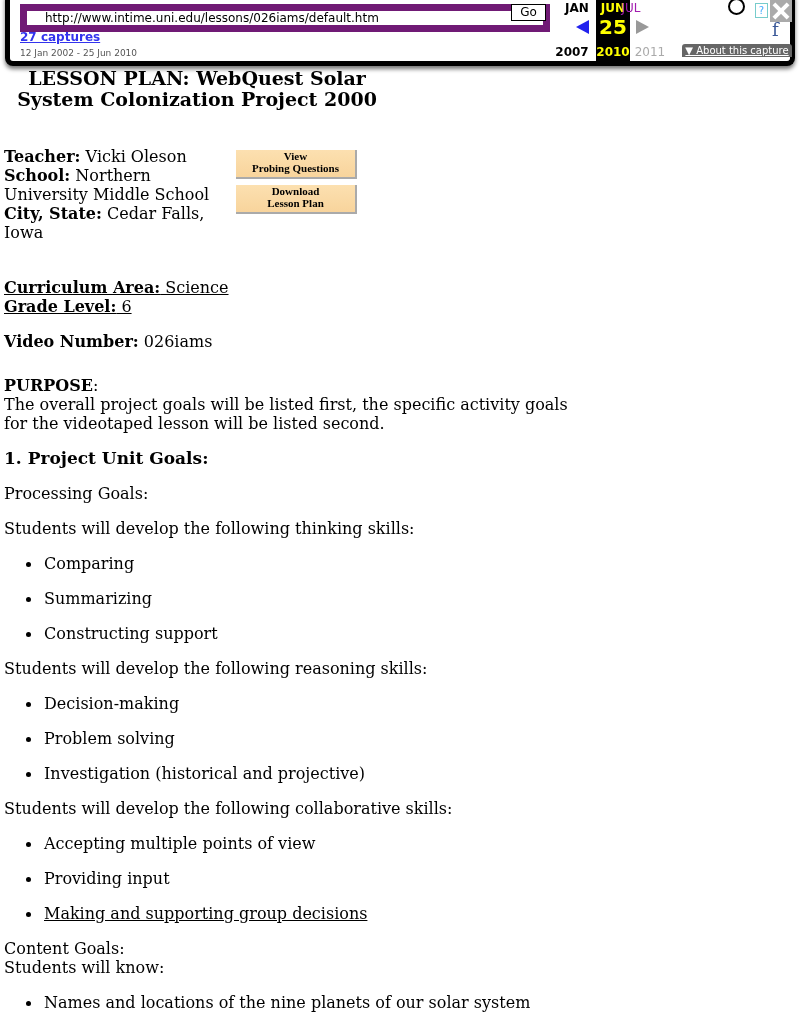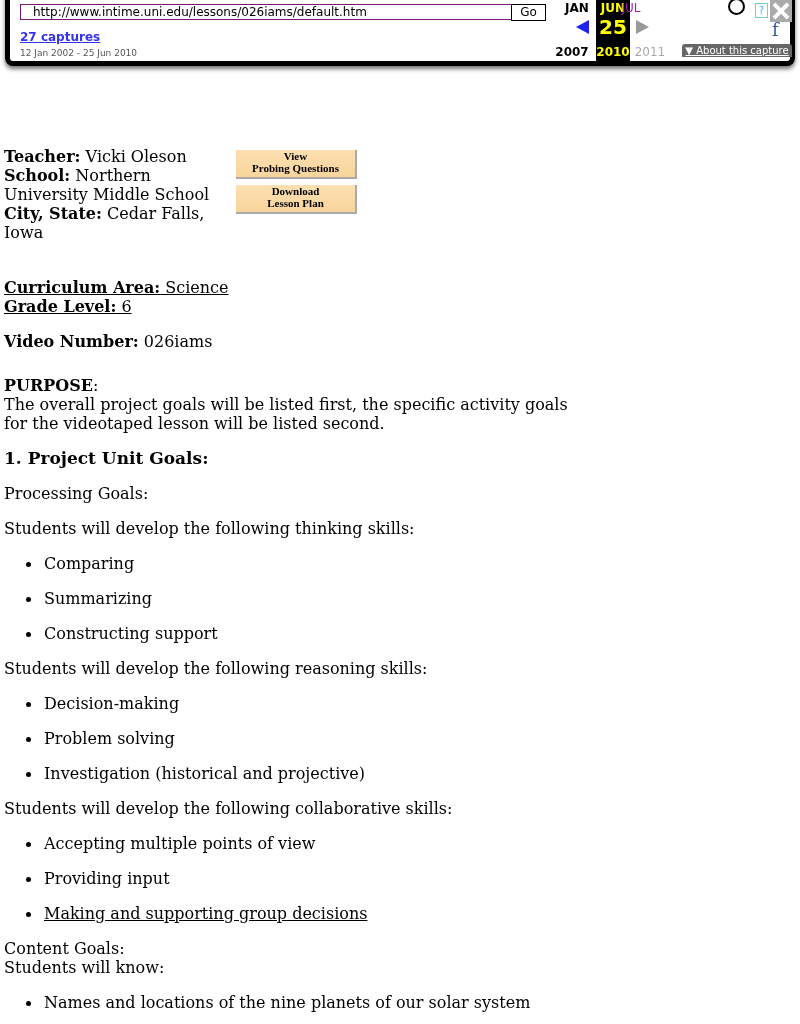--- a/index.html
+++ b/index.html
@@ -8,21 +8,21 @@
     
     .wb-toolbar {
       position: absolute; left: 5px; top: -5px; width: 780px; height: 66px;
       background: #fff; border: 5px solid #000; border-top: none;
       border-radius: 0 0 8px 8px;
       box-shadow: 0 3px 4px rgba(0,0,0,0.55);
       font-family: "DejaVu Sans", sans-serif;
     }
     .wb-url {
       position: absolute; left: 10px; top: 9px; width: 480px; height: 14px;
-      border: 1px solid #701a75; font-size: 12px; line-height: 14px; padding: 0 12px;
+      border: 7px solid #701a75; font-size: 12px; line-height: 14px; padding: 0 18px;
       font-family: "DejaVu Sans", sans-serif; color: #000; background: #fff; box-sizing: content-box;
     }
     .wb-go {
       position: absolute; left: 501px; top: 9px; width: 33px; height: 15px;
       border: 1px solid #000; background: #fff; font-size: 12px; line-height: 15px; text-align: center;
     }
     .wb-captures {
       position: absolute; left: 10px; top: 35px; font-size: 12px; font-weight: bold;
       color: #3333ee; text-decoration: underline;
     }
@@ -119,21 +119,22 @@
   <div class="wb-year wb-y-next">2011</div>
 
   <div class="wb-circle"></div>
   <div class="wb-help">?</div>
   <div class="wb-close"></div>
   <div class="wb-fb">f</div>
   <div class="wb-about">▼ About this capture</div>
 </div>
 
 <h1 class="page-title">
-  <br>
+  <span>LESSON PLAN: WebQuest Solar</span><br>
+  <span>System Colonization Project 2000</span>
 </h1>
 
 <div class="info-block">
   <b>Teacher:</b><span> Vicki Oleson</span><br>
   <b>School:</b><span> Northern University Middle School</span><br>
   <b>City, State:</b><span> Cedar Falls, Iowa</span>
 </div>
 
 <div class="btn-img btn-probing">
   <span>View</span><br>

